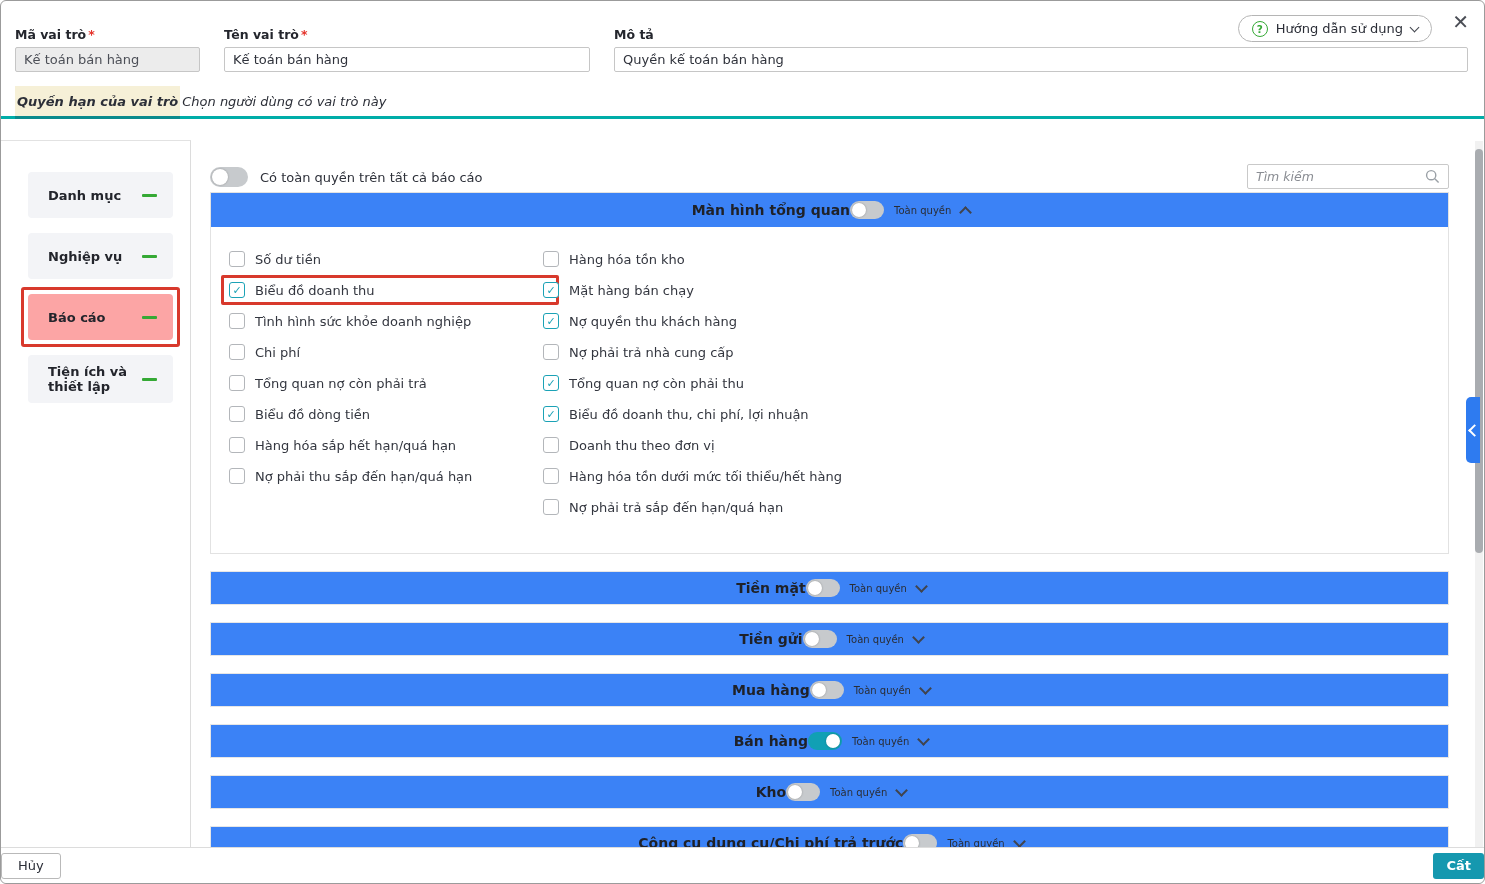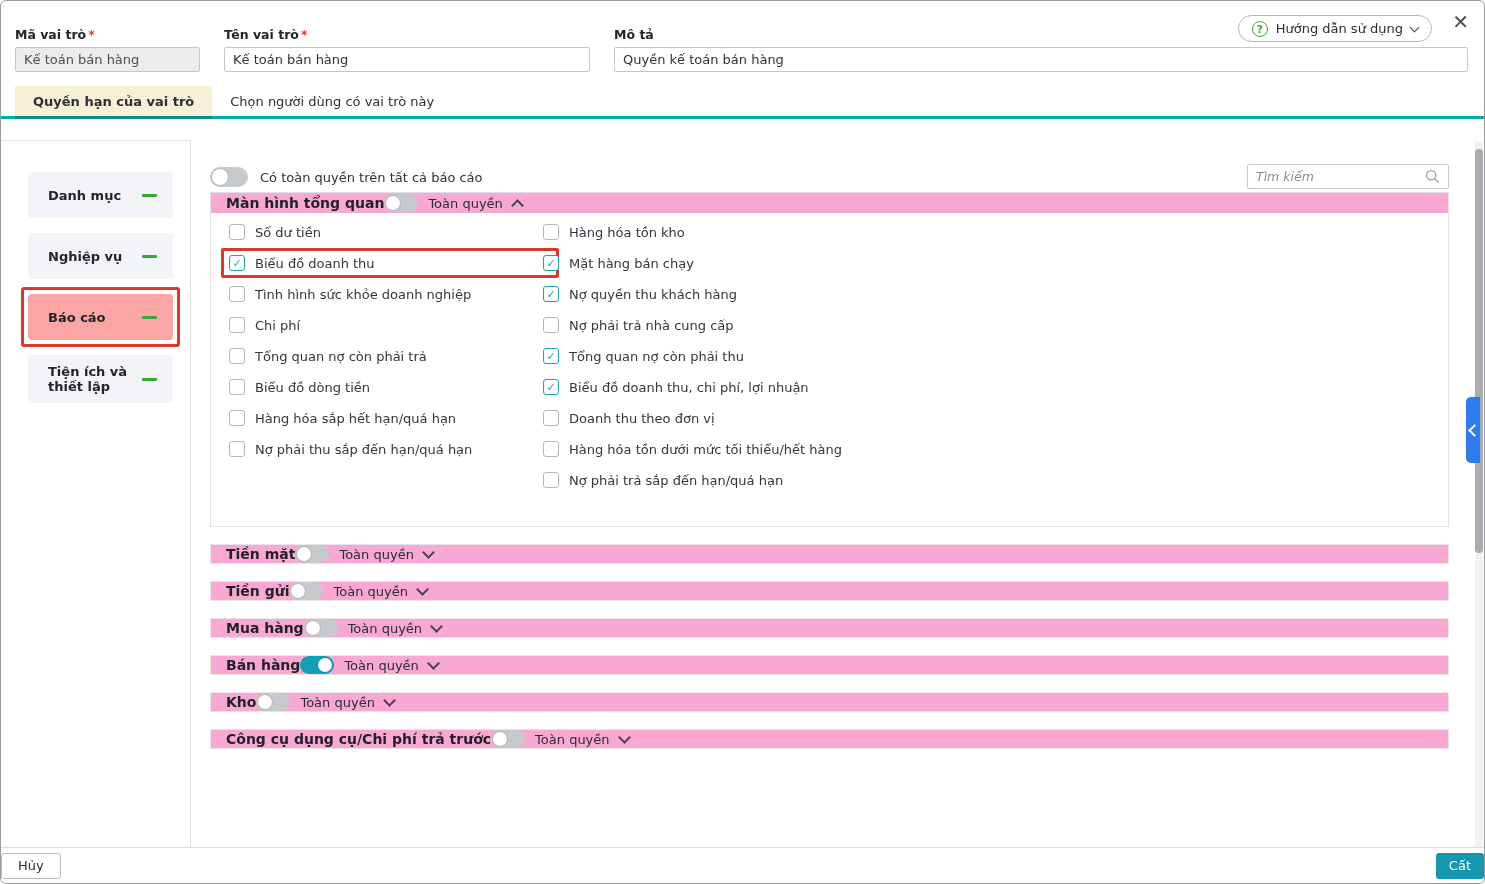--- a/index.html
+++ b/index.html
@@ -19,21 +19,21 @@
   .field {}
   .f1 { width:185px; } .f2 { width:366px; } .f3 { flex:1; }
   .f-label { font-size:12.5px; font-weight:700; color:#24262d; margin-bottom:5px; white-space:nowrap; }
   .star { color:#e5342c; margin-left:2px; }
   .f-input { width:100%; height:25px; border:1px solid #c6c6c6; border-radius:2px; padding:0 8px; font-size:13px; color:#2f323b;
              font-family:inherit; outline:none; background:#fff; }
   .f-input.disabled { background:#ececec; color:#4c4f57; }
 
   .tabs { display:flex; margin-top:14px; position:relative; }
   .tabs::after { content:""; position:absolute; left:-14px; right:-16px; bottom:-3px; height:3px; background:#00ADA8; }
-  .tab { padding:8px 18px 7px; font-size:13px; color:#2c2f38; cursor:pointer; position:relative; white-space:nowrap; }
+  .tab { padding:8px 2px 7px; font-size:13px; color:#2c2f38; cursor:pointer; position:relative; white-space:nowrap;font-style:italic; }
   .tab.active { background:#f6f0d7; font-weight:700; }
   .tab.active::after { content:""; position:absolute; left:0; right:0; bottom:-3px; height:3px; background:#0B8A8C; z-index:1; }
 
   
   .content { position:absolute; top:139px; left:0; right:0; bottom:36px; display:flex; overflow:hidden; }
   .sidebar { width:190px; border-right:1px solid #dcdcdc; border-top:1px solid #e2e2e2; padding:31px 0 0 27px; flex:none; }
   .side-item { width:145px; min-height:46px; background:#f3f4f7; border-radius:4px; display:flex; align-items:center;
                justify-content:space-between; gap:8px; padding:9px 16px 9px 20px; font-size:13px; font-weight:700; color:#23252c;
                margin-bottom:15px; position:relative; cursor:pointer; }
   .side-item.selected { background:#fca5a5; }
@@ -52,32 +52,32 @@
   .tgl::after { content:""; position:absolute; width:14px; height:14px; background:#fff; border-radius:50%; top:2px; left:2px;
                 box-shadow:0 0 2px rgba(0,0,0,.3); }
   .tgl.on { background:#11A0B4; }
   .tgl.on::after { left:auto; right:2px; }
   .tgl.big { width:38px; height:20px; }
   .tgl.big::after { width:16px; height:16px; }
 
   .section.expanded { border:1px solid #e2e2e2; }
   .sec-gap { margin-top:17px; }
   .sec-gap .sec-header { border:1px solid #e6e6e6; }
-  .sec-header { height:20px; background:#f9a8d4; display:flex; align-items:center; justify-content:flex-start;
+  .sec-header { height:34px; background:#3b82f6; display:flex; align-items:center; justify-content:center;
                 padding:0 12px 0 15px; cursor:pointer; }
   .sec-title { font-size:14px; font-weight:700; color:#1f2127; white-space:nowrap; }
   .sec-right { display:flex; align-items:center; gap:10px; }
-  .tq { font-size:13px; color:#2a2d35; white-space:nowrap; }
+  .tq { font-size:10px; color:#2a2d35; white-space:nowrap; }
   .chev { width:9px; height:9px; border-right:2px solid #40444d; border-bottom:2px solid #40444d; display:inline-block; }
   .chev.down { transform:rotate(45deg); margin-top:-4px; }
   .chev.up { transform:rotate(-135deg); margin-top:4px; }
   .chev.sm { width:7px; height:7px; border-width:1.6px; transform:rotate(45deg); margin-top:-3px; }
   .chev.left { border-color:#fff; transform:rotate(135deg); margin-left:3px; }
 
-  .cb-grid { display:flex; padding:9px 0 25px 18px; background:#fff; }
+  .cb-grid { display:flex; padding:22px 0 25px 18px; background:#fff; }
   .col { display:flex; flex-direction:column; }
   .col.first { width:314px; flex:none; }
   .cb-item { display:flex; align-items:center; height:20px; margin-bottom:11px; position:relative; font-size:13px; color:#33363f;
              cursor:pointer; white-space:nowrap; }
   .cb-box { width:16px; height:16px; border:1px solid #b3b6ba; border-radius:3px; margin-right:10px; display:flex; align-items:center;
             justify-content:center; font-size:11px; line-height:1; color:transparent; background:#fff; flex:none; }
   .cb-box.checked { border-color:#1BA2B6; color:#1BA2B6; font-weight:700; }
   .cb-item.red-box::before { content:""; position:absolute; left:-8px; right:-16px; top:-5px; bottom:-5px;
                              border:3px solid #D8392C; border-radius:2px; pointer-events:none; }
 
@@ -86,21 +86,21 @@
   .scroll-thumb { position:absolute; top:8px; left:0; right:0; height:404px; background:#a9acb0; border-radius:4px; }
   .drawer-tab { position:absolute; right:4px; top:396px; width:14px; height:66px; background:#2E7BF0; border-radius:5px 0 0 5px;
                 display:flex; align-items:center; justify-content:center; cursor:pointer; z-index:5; }
 
   
   .footer { position:absolute; left:0; right:0; bottom:0; height:36px; background:#fff; border-top:1px solid #dcdcdc;
             display:flex; align-items:center; justify-content:space-between; padding:0 0; border-radius:0 0 6px 6px; z-index:4; }
   .btn-cancel { height:26px; padding:0 16px; border:1px solid #b9b9b9; border-radius:3px; background:#fff; font-size:13px;
                 color:#2b2e37; font-family:inherit; cursor:pointer; }
   .btn-save { height:26px; padding:0 13px; border:none; border-radius:3px; background:#1598AF; color:#fff; font-size:13px;
-              font-weight:400; font-family:inherit; cursor:pointer; }
+              font-weight:700; font-family:inherit; cursor:pointer; }
 </style>
 </head>
 <body>
 
 <div class="window">
 
   <div class="top">
 
     <div class="help-pill">
       <span class="q-icon">?</span>

